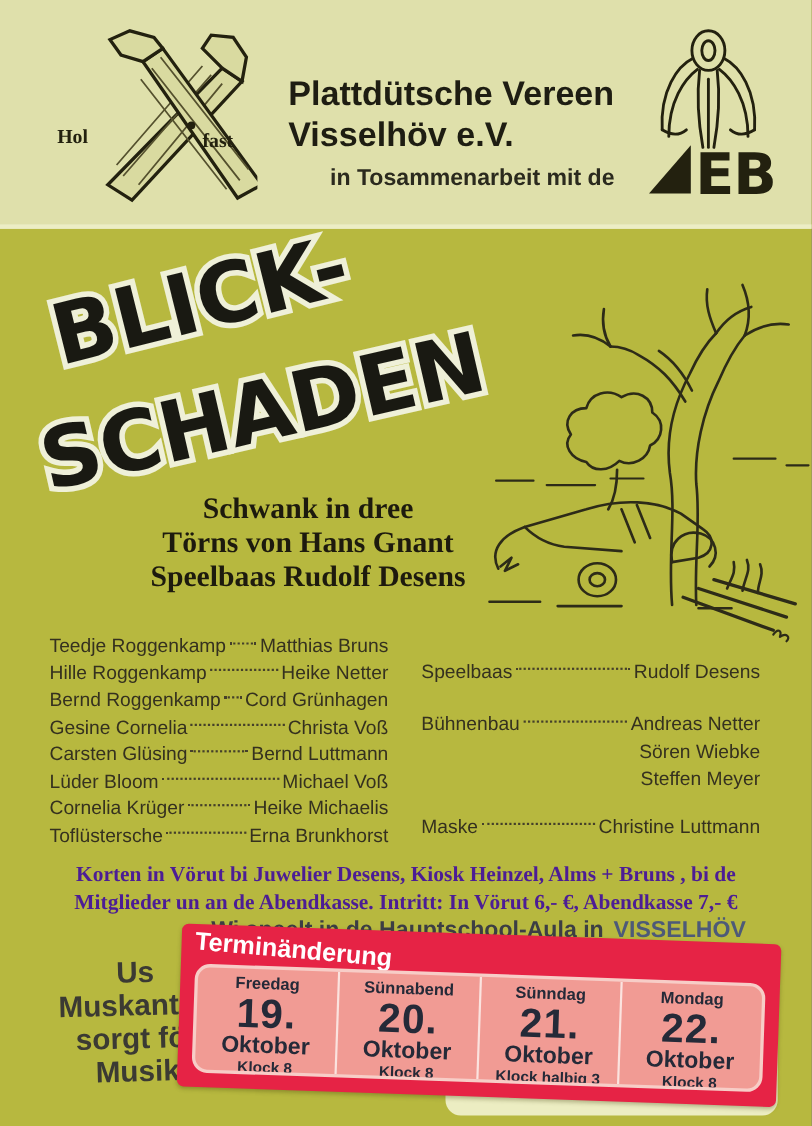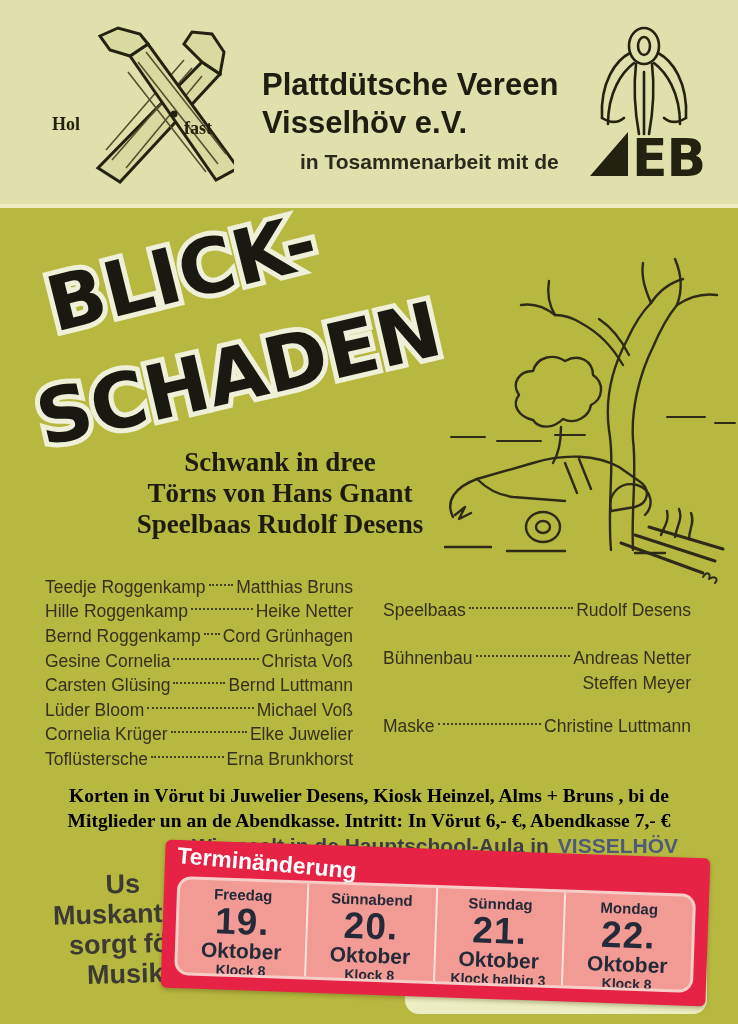--- a/index.html
+++ b/index.html
@@ -39,21 +39,21 @@
   .crew-col{position:absolute; left:383px; top:598px; width:308px;
     font-size:17.5px; color:#35311f;}
   .cast-row{display:flex; align-items:center; height:24.6px;}
   .cast-row .dots{flex:1; border-bottom:2px dotted #45402a; margin:0 3px 5px 3px;}
   .name-only{text-align:right; line-height:25px;}
   .gap24{height:24px;} .gap18{height:18px;}
   
   .tickets{
     position:absolute; left:25px; top:783px; width:688px; text-align:center;
     font-family:"Liberation Serif", serif; font-weight:bold;
-    font-size:19.5px; line-height:25px; color:#000000;
+    font-size:19.5px; line-height:25px; color:#4c1d95;
   }
   
   .venue{
     position:absolute; left:150px; top:834px; width:570px; text-align:center;
     font-weight:bold; font-size:21px; color:#3c3e44; z-index:1; white-space:nowrap;
   }
   .venue .city{color:#4d5a78; margin-left:9px;}
   
   .music{
     position:absolute; left:28px; top:869px; width:192px; text-align:center;
@@ -212,41 +212,42 @@
         <span>Bernd Luttmann</span>
     </div>
     <div class="cast-row">
       <span>Lüder Bloom</span>
         <span class="dots"></span>
         <span>Michael Voß</span>
     </div>
     <div class="cast-row">
       <span>Cornelia Krüger</span>
         <span class="dots"></span>
-        <span>Elke Juwelier</span>
+        <span>Heike Michaelis</span>
     </div>
     <div class="cast-row">
       <span>Toflüstersche</span>
         <span class="dots"></span>
         <span>Erna Brunkhorst</span>
     </div>
   </div>
 
   <div class="crew-col">
     <div class="cast-row">
       <span>Speelbaas</span>
         <span class="dots"></span>
         <span>Rudolf Desens</span>
     </div>
     <div class="gap24"></div>
     <div class="cast-row">
       <span>Bühnenbau</span>
         <span class="dots"></span>
         <span>Andreas Netter</span>
     </div>
+    <div class="name-only">Sören Wiebke</div>
     <div class="name-only">Steffen Meyer</div>
     <div class="gap18"></div>
     <div class="cast-row">
       <span>Maske</span>
         <span class="dots"></span>
         <span>Christine Luttmann</span>
     </div>
   </div>
 
   <div class="tickets">

